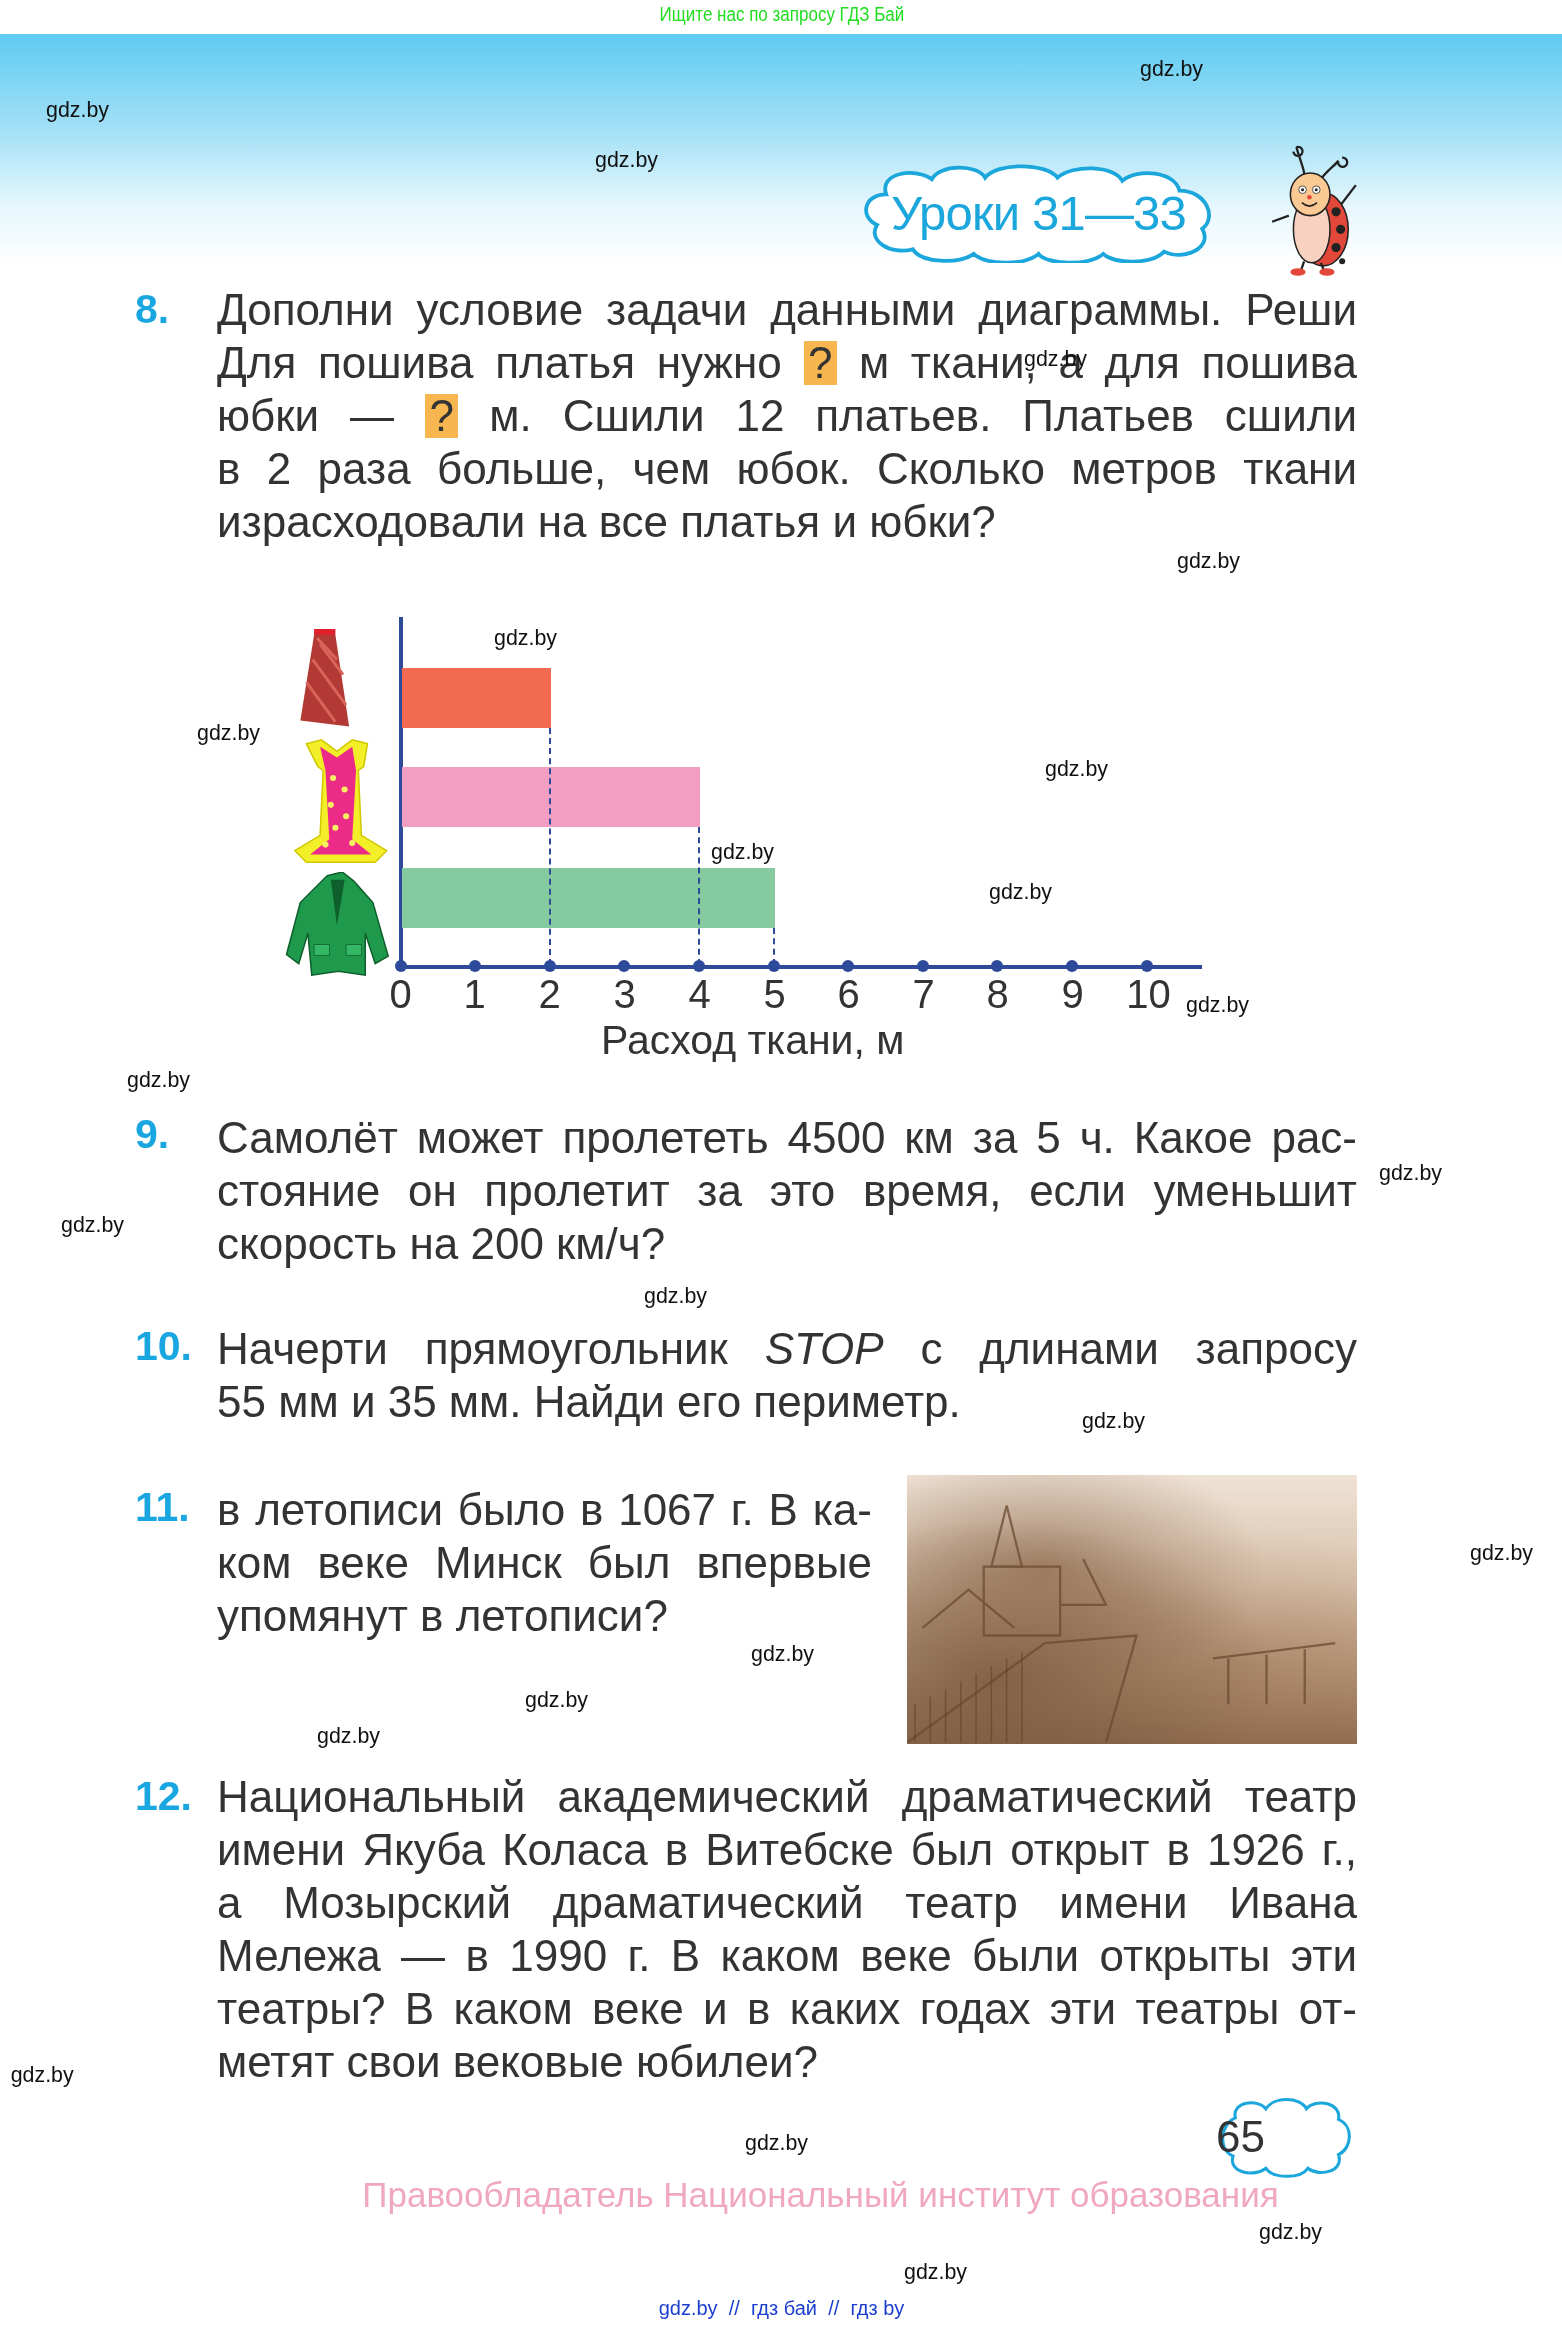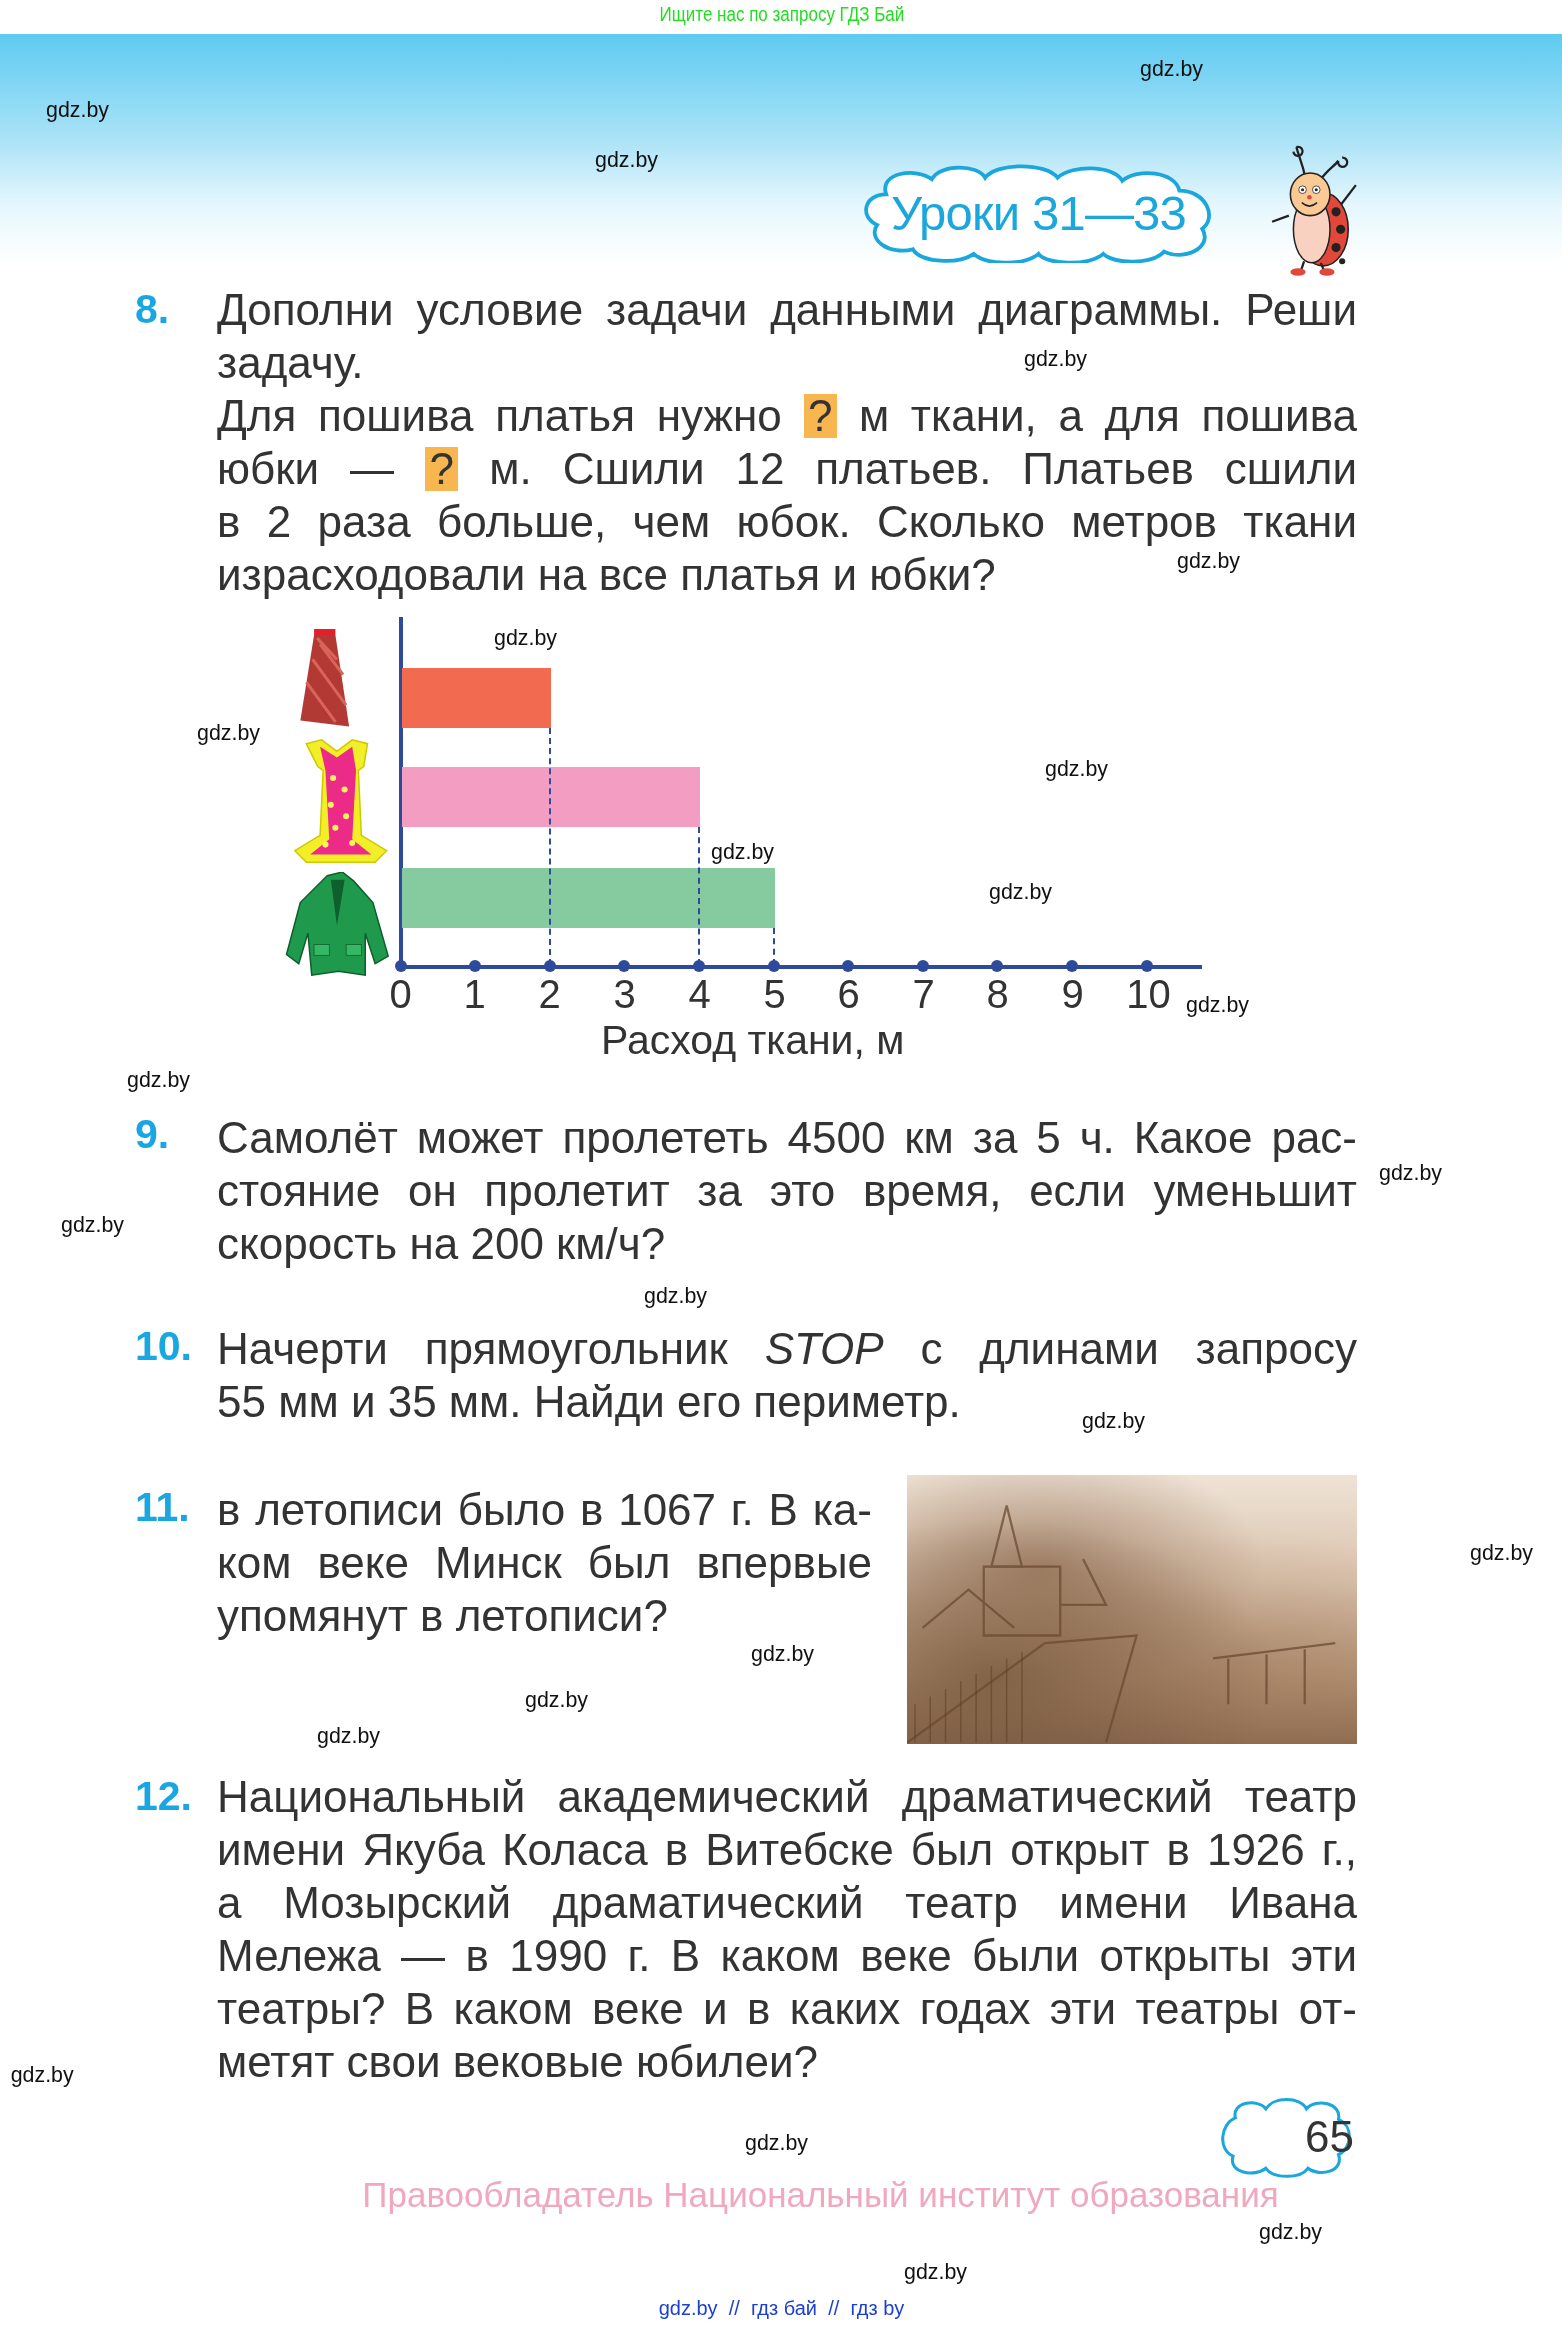--- a/index.html
+++ b/index.html
@@ -64,21 +64,21 @@
     position: absolute; left: 907px; top: 1475px; width: 450px; height: 269px;
     background:
       radial-gradient(ellipse at 30% 35%, rgba(120,80,50,0.55), rgba(0,0,0,0) 50%),
       radial-gradient(ellipse at 20% 75%, rgba(100,70,45,0.6), rgba(0,0,0,0) 55%),
       radial-gradient(ellipse at 75% 70%, rgba(150,110,80,0.35), rgba(0,0,0,0) 50%),
       linear-gradient(to bottom, #efe3d6 0%, #d9c2ac 40%, #b39274 75%, #8f6c50 100%);
   }
   .page-cloud { position: absolute; left: 1216px; top: 2095px; width: 138px; height: 84px; }
   .page-num {
     position: absolute; left: 0; top: 0; width: 138px; height: 84px; line-height: 84px;
-    text-align: right; font-size: 44px; color: #333;
+    text-align: left; font-size: 44px; color: #333;
   }
   .copyright {
     position: absolute; left: 0; top: 2175px; width: 1563px; text-align: center;
     color: #f0a8bf; font-size: 35px; margin-left: 39px;
   }
   .footer-links {
     position: absolute; left: 0; top: 2297px; width: 1563px; text-align: center;
     color: #1c3fd0; font-size: 20px;
   }
 </style>
@@ -125,21 +125,20 @@
   <path d="M50,160 L46,172" stroke="#222" stroke-width="3"></path>
     <path d="M72,162 L76,172" stroke="#222" stroke-width="3"></path>
   <ellipse cx="42" cy="174" rx="10" ry="5" fill="#e2483a"></ellipse>
     <ellipse cx="80" cy="174" rx="10" ry="5" fill="#e2483a"></ellipse>
 </svg>
 
 <div>
   <span class="num" style="left:135px;top:286px">8.</span>
   <div class="txt" style="top:283px;width:1140px">
     <span class="line">Дополни условие задачи данными диаграммы. Реши</span>
-    <span class="line last">задачу.</span>
     <span class="line" style="text-align-last:justify">
       <span>Для пошива платья нужно</span>
       <span class="q">?</span>
       <span>м ткани, а для пошива</span>
     </span>
     <span class="line">
       <span>юбки —</span>
       <span class="q">?</span>
       <span>м. Сшили 12 платьев. Платьев сшили</span>
     </span>

